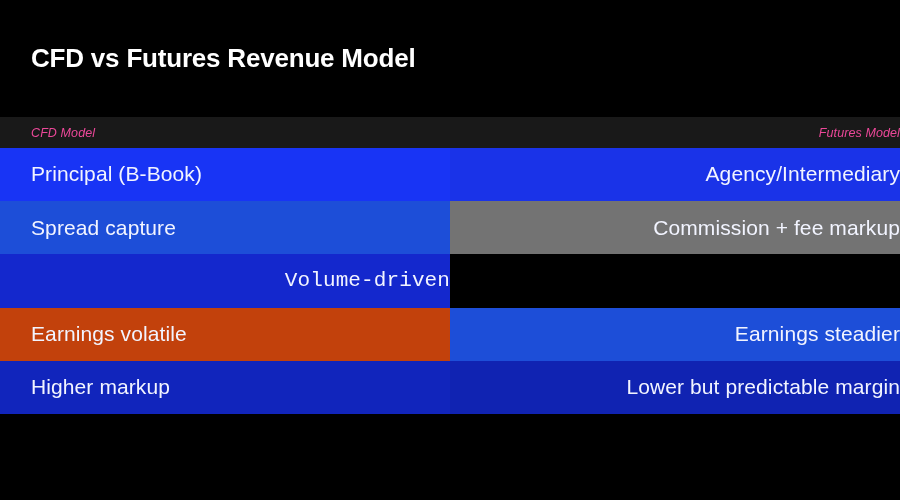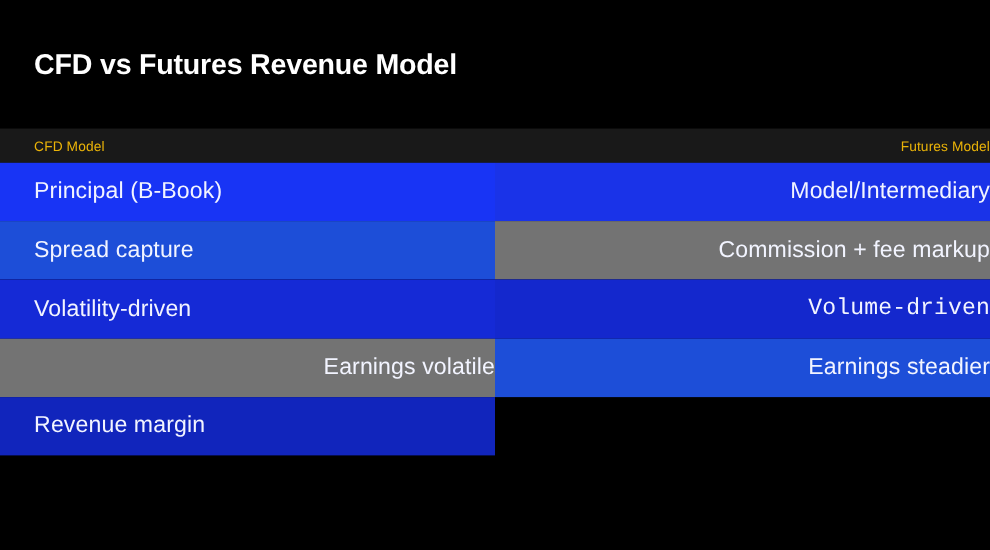--- a/index.html
+++ b/index.html
@@ -65,24 +65,25 @@
   .header-row {
     height: 31px;
     background: #191919;
     flex: 0 0 auto;
   }
   .header-row .cell {
     height: 31px;
     background: #191919;
   }
   .header-label {
-    color: #eab308;
+    color: #ec4899;
     font-size: 12.5px;
     font-weight: normal;
     letter-spacing: 0.1px;
+    font-style: italic;
   }
 
   
   .data-row { flex: 1 1 0; min-height: 0; }
   .data-row .cell { height: 100%; }
 
   .cell-text {
     color: #f2f4ff;
     font-size: 21px;
     font-weight: normal;
@@ -90,21 +91,21 @@
     line-height: 1.25;
   }
 
   
   .r1 .col-left  { background: #1834f5; }
   .r1 .col-right { background: #1a33e8; }
   .r2 .col-left  { background: #1d4ed8; }
   .r2 .col-right { background: #737373; }
   .r3 .col-left  { background: #152ad6; }
   .r3 .col-right { background: #1428cd; font-family: Liberation Mono, monospace; }
-  .r4 .col-left  { background: #737373; justify-content: flex-end; }
+  .r4 .col-left  { background: #c2410c; }
   .r4 .col-right { background: #1d4ed8; }
   .r5 .col-left  { background: #1125bc; }
   .r5 .col-right { background: #1023b2; }
 </style>
 </head>
 <body>
 
 <div class="slide">
 
   <div class="title-band">
@@ -120,51 +121,51 @@
       <div class="cell col-right">
         <span class="header-label">Futures Model</span>
       </div>
     </div>
 
     <div class="row data-row r1">
       <div class="cell col-left">
         <span class="cell-text">Principal (B-Book)</span>
       </div>
       <div class="cell col-right">
-        <span class="cell-text">Model/Intermediary</span>
+        <span class="cell-text">Agency/Intermediary</span>
       </div>
     </div>
 
     <div class="row data-row r2">
       <div class="cell col-left">
         <span class="cell-text">Spread capture</span>
       </div>
       <div class="cell col-right">
         <span class="cell-text">Commission + fee markup</span>
       </div>
     </div>
 
     <div class="row data-row r3">
-      <div class="cell col-left">
-        <span class="cell-text">Volatility-driven</span>
-      </div>
       <div class="cell col-right">
         <span class="cell-text">Volume-driven</span>
       </div>
     </div>
 
     <div class="row data-row r4">
       <div class="cell col-left">
         <span class="cell-text">Earnings volatile</span>
       </div>
       <div class="cell col-right">
         <span class="cell-text">Earnings steadier</span>
       </div>
     </div>
 
     <div class="row data-row r5">
       <div class="cell col-left">
-        <span class="cell-text">Revenue margin</span>
+        <span class="cell-text">Higher markup</span>
+      </div>
+      <div class="cell col-right">
+        <span class="cell-text">Lower but predictable margin</span>
       </div>
     </div>
 
   </div>
 </div>
 
 </body></html>

